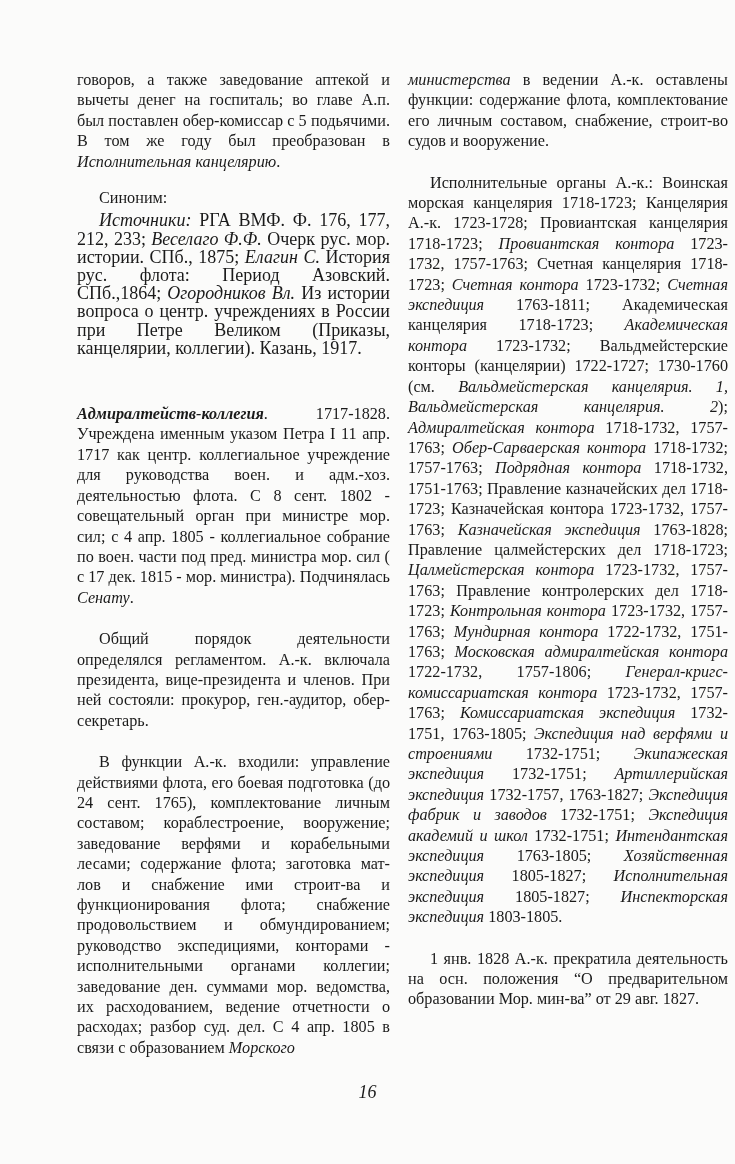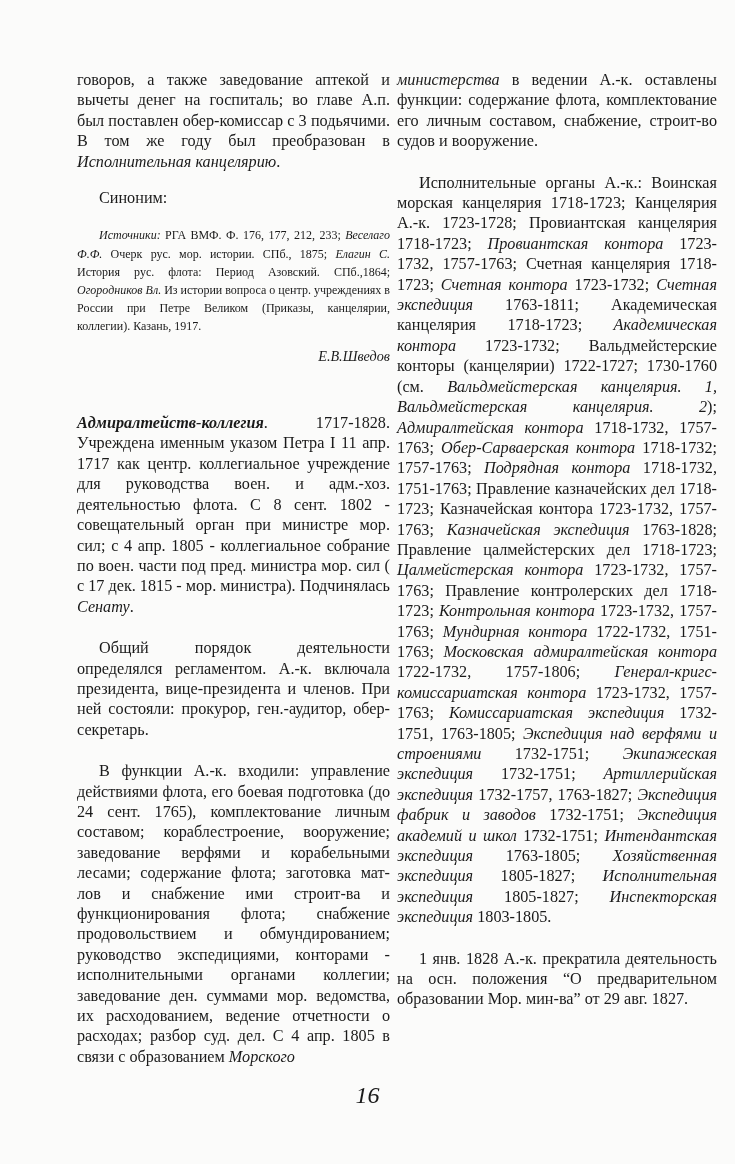--- a/index.html
+++ b/index.html
@@ -12,45 +12,44 @@
       color: #1a1a1a;
     }
     .col {
       position: absolute;
       top: 70px;
       font-size: 16.2px;
       line-height: 20.4px;
       text-align: justify;
     }
     .col.left { left: 77px; width: 313px; }
-    .col.right { left: 397px; width: 320px; }
+    .col.right { left: 408px; width: 320px; }
     p { margin: 0; }
     .indent { text-indent: 22px; }
     .ital { font-style: italic; }
     .bold { font-weight: bold; font-style: italic; }
     .syn-label { margin-top: 16px; padding-left: 22px; }
     .syn-value { padding-left: 22px; font-weight: bold; }
-    .sources { font-size: 12px; line-height: 18.2px; margin-top: 18px; text-indent: 22px; }
+    .sources { font-size: 18px; line-height: 18.2px; margin-top: 3px; text-indent: 22px; }
     .author { text-align: right; font-style: italic; font-size: 14.2px; margin-top: 10px; }
     .gap { height: 47px; }
     .pageno {
       position: absolute; top: 1082px; left: 0; width: 735px;
-      text-align: center; font-style: italic; font-size: 24px;
+      text-align: center; font-style: italic; font-size: 18px;
       font-family: "Liberation Serif", serif;
     }
     .para-gap { margin-top: 21px; }
   </style>
 </head>
 <body>
 
 <div class="col left">
-  <p lang="ru" style="hyphens:auto;"><span>говоров, а также заведование аптекой и вычеты денег на госпиталь; во главе А.п. был поставлен обер-комиссар с 3 подьячими. В том же году был преобразован в </span><span class="ital">Исполнительная канцелярию</span><span>.</span></p>
+  <p lang="ru" style="hyphens:auto;"><span>говоров, а также заведование аптекой и вычеты денег на госпиталь; во главе А.п. был поставлен обер-комиссар с 5 подьячими. В том же году был преобразован в </span><span class="ital">Исполнительная канцелярию</span><span>.</span></p>
   <p class="syn-label">Синоним:</p>
   <p class="sources" lang="ru" style="hyphens:auto;"><span class="ital">Источники:</span><span> РГА ВМФ. Ф. 176, 177, 212, 233; </span><span class="ital">Веселаго Ф.Ф.</span><span> Очерк рус. мор. истории. СПб., 1875; </span><span class="ital">Елагин С.</span><span> История рус. флота: Период Азовский. СПб.,1864; </span><span class="ital">Огородников Вл.</span><span> Из истории вопроса о центр. учреждениях в России при Петре Великом (Приказы, канцелярии, коллегии). Казань, 1917.</span></p>
-  <p class="author">Е.В.Шведов</p>
   <div class="gap"></div>
   <p lang="ru" style="hyphens:auto;"><span class="bold">Адмиралтейств-коллегия</span><span><span>. 1717-1828. Учреждена именным указом Петра I 11 апр. 1717 как центр. коллегиальное учреждение для руководства воен. и адм.-хоз. деятельностью флота. С 8 сент. 1802 - совещательный орган при министре мор. сил; с 4 апр. 1805 - коллегиальное собрание по воен. части под пред. министра мор. сил ( с 17 дек. 1815 - мор. министра). Подчинялась </span><span class="ital">Сенату</span><span>.</span></span></p>
   <p class="indent para-gap" lang="ru" style="hyphens:auto;">Общий порядок деятельности определялся регламентом. А.-к. включала президента, вице-президента и членов. При ней состояли: прокурор, ген.-аудитор, обер-секретарь.</p>
   <p class="indent para-gap" lang="ru" style="hyphens:auto;"><span>В функции А.-к. входили: управление действиями флота, его боевая подготовка (до 24 сент. 1765), комплектование личным составом; кораблестроение, вооружение; заведование верфями и корабельными лесами; содержание флота; заготовка мат-лов и снабжение ими строит-ва и функционирования флота; снабжение продовольствием и обмундированием; руководство экспедициями, конторами - исполнительными органами коллегии; заведование ден. суммами мор. ведомства, их расходованием, ведение отчетности о расходах; разбор суд. дел. С 4 апр. 1805 в связи с образованием </span><span class="ital">Морского</span></p>
 </div>
 
 <div class="col right">
   <p lang="ru" style="hyphens:auto;"><span class="ital">министерства</span><span> в ведении А.-к. оставлены функции: содержание флота, комплектование его личным составом, снабжение, строит-во судов и вооружение.</span></p>
   <p class="indent para-gap" lang="ru" style="hyphens:auto;"><span>Исполнительные органы А.-к.: Воинская морская канцелярия 1718-1723; Канцелярия А.-к. 1723-1728; Провиантская канцелярия 1718-1723; </span><span class="ital">Провиантская контора</span><span> 1723-1732, 1757-1763; Счетная канцелярия 1718-1723; </span><span class="ital">Счетная контора</span><span> 1723-1732; </span><span class="ital">Счетная экспедиция</span><span> 1763-1811; Академическая канцелярия 1718-1723; </span><span class="ital">Академическая контора</span><span> 1723-1732; Вальдмейстерские конторы (канцелярии) 1722-1727; 1730-1760 (см. </span><span class="ital">Вальдмейстерская канцелярия. 1, Вальдмейстерская канцелярия. 2</span><span>); </span><span class="ital">Адмиралтейская контора</span><span> 1718-1732, 1757-1763; </span><span class="ital">Обер-Сарваерская контора</span><span> 1718-1732; 1757-1763; </span><span class="ital">Подрядная контора</span><span> 1718-1732, 1751-1763; Правление казначейских дел 1718-1723; Казначейская контора 1723-1732, 1757-1763; </span><span class="ital">Казначейская экспедиция</span><span> 1763-1828; Правление цалмейстерских дел 1718-1723; </span><span class="ital">Цалмейстерская контора</span><span> 1723-1732, 1757-1763; Правление контролерских дел 1718-1723; </span><span class="ital">Контрольная контора</span><span> 1723-1732, 1757-1763; </span><span class="ital">Мундирная контора</span><span> 1722-1732, 1751-1763; </span><span class="ital">Московская адмиралтейская контора</span><span> 1722-1732, 1757-1806; </span><span class="ital">Генерал-кригс-комиссариатская контора</span><span> 1723-1732, 1757-1763; </span><span class="ital">Комиссариатская экспедиция</span><span> 1732-1751, 1763-1805; </span><span class="ital">Экспедиция над верфями и строениями</span><span> 1732-1751; </span><span class="ital">Экипажеская экспедиция</span><span> 1732-1751; </span><span class="ital">Артиллерийская экспедиция</span><span> 1732-1757, 1763-1827; </span><span class="ital">Экспедиция фабрик и заводов</span><span> 1732-1751; </span><span class="ital">Экспедиция академий и школ</span><span> 1732-1751; </span><span class="ital">Интендантская экспедиция</span><span> 1763-1805; </span><span class="ital">Хозяйственная экспедиция</span><span> 1805-1827; </span><span class="ital">Исполнительная экспедиция</span><span> 1805-1827; </span><span class="ital">Инспекторская экспедиция</span><span> 1803-1805.</span></p>
   <p class="indent para-gap" lang="ru" style="hyphens:auto;">1 янв. 1828 А.-к. прекратила деятельность на осн. положения “О предварительном образовании Мор. мин-ва” от 29 авг. 1827.</p>

